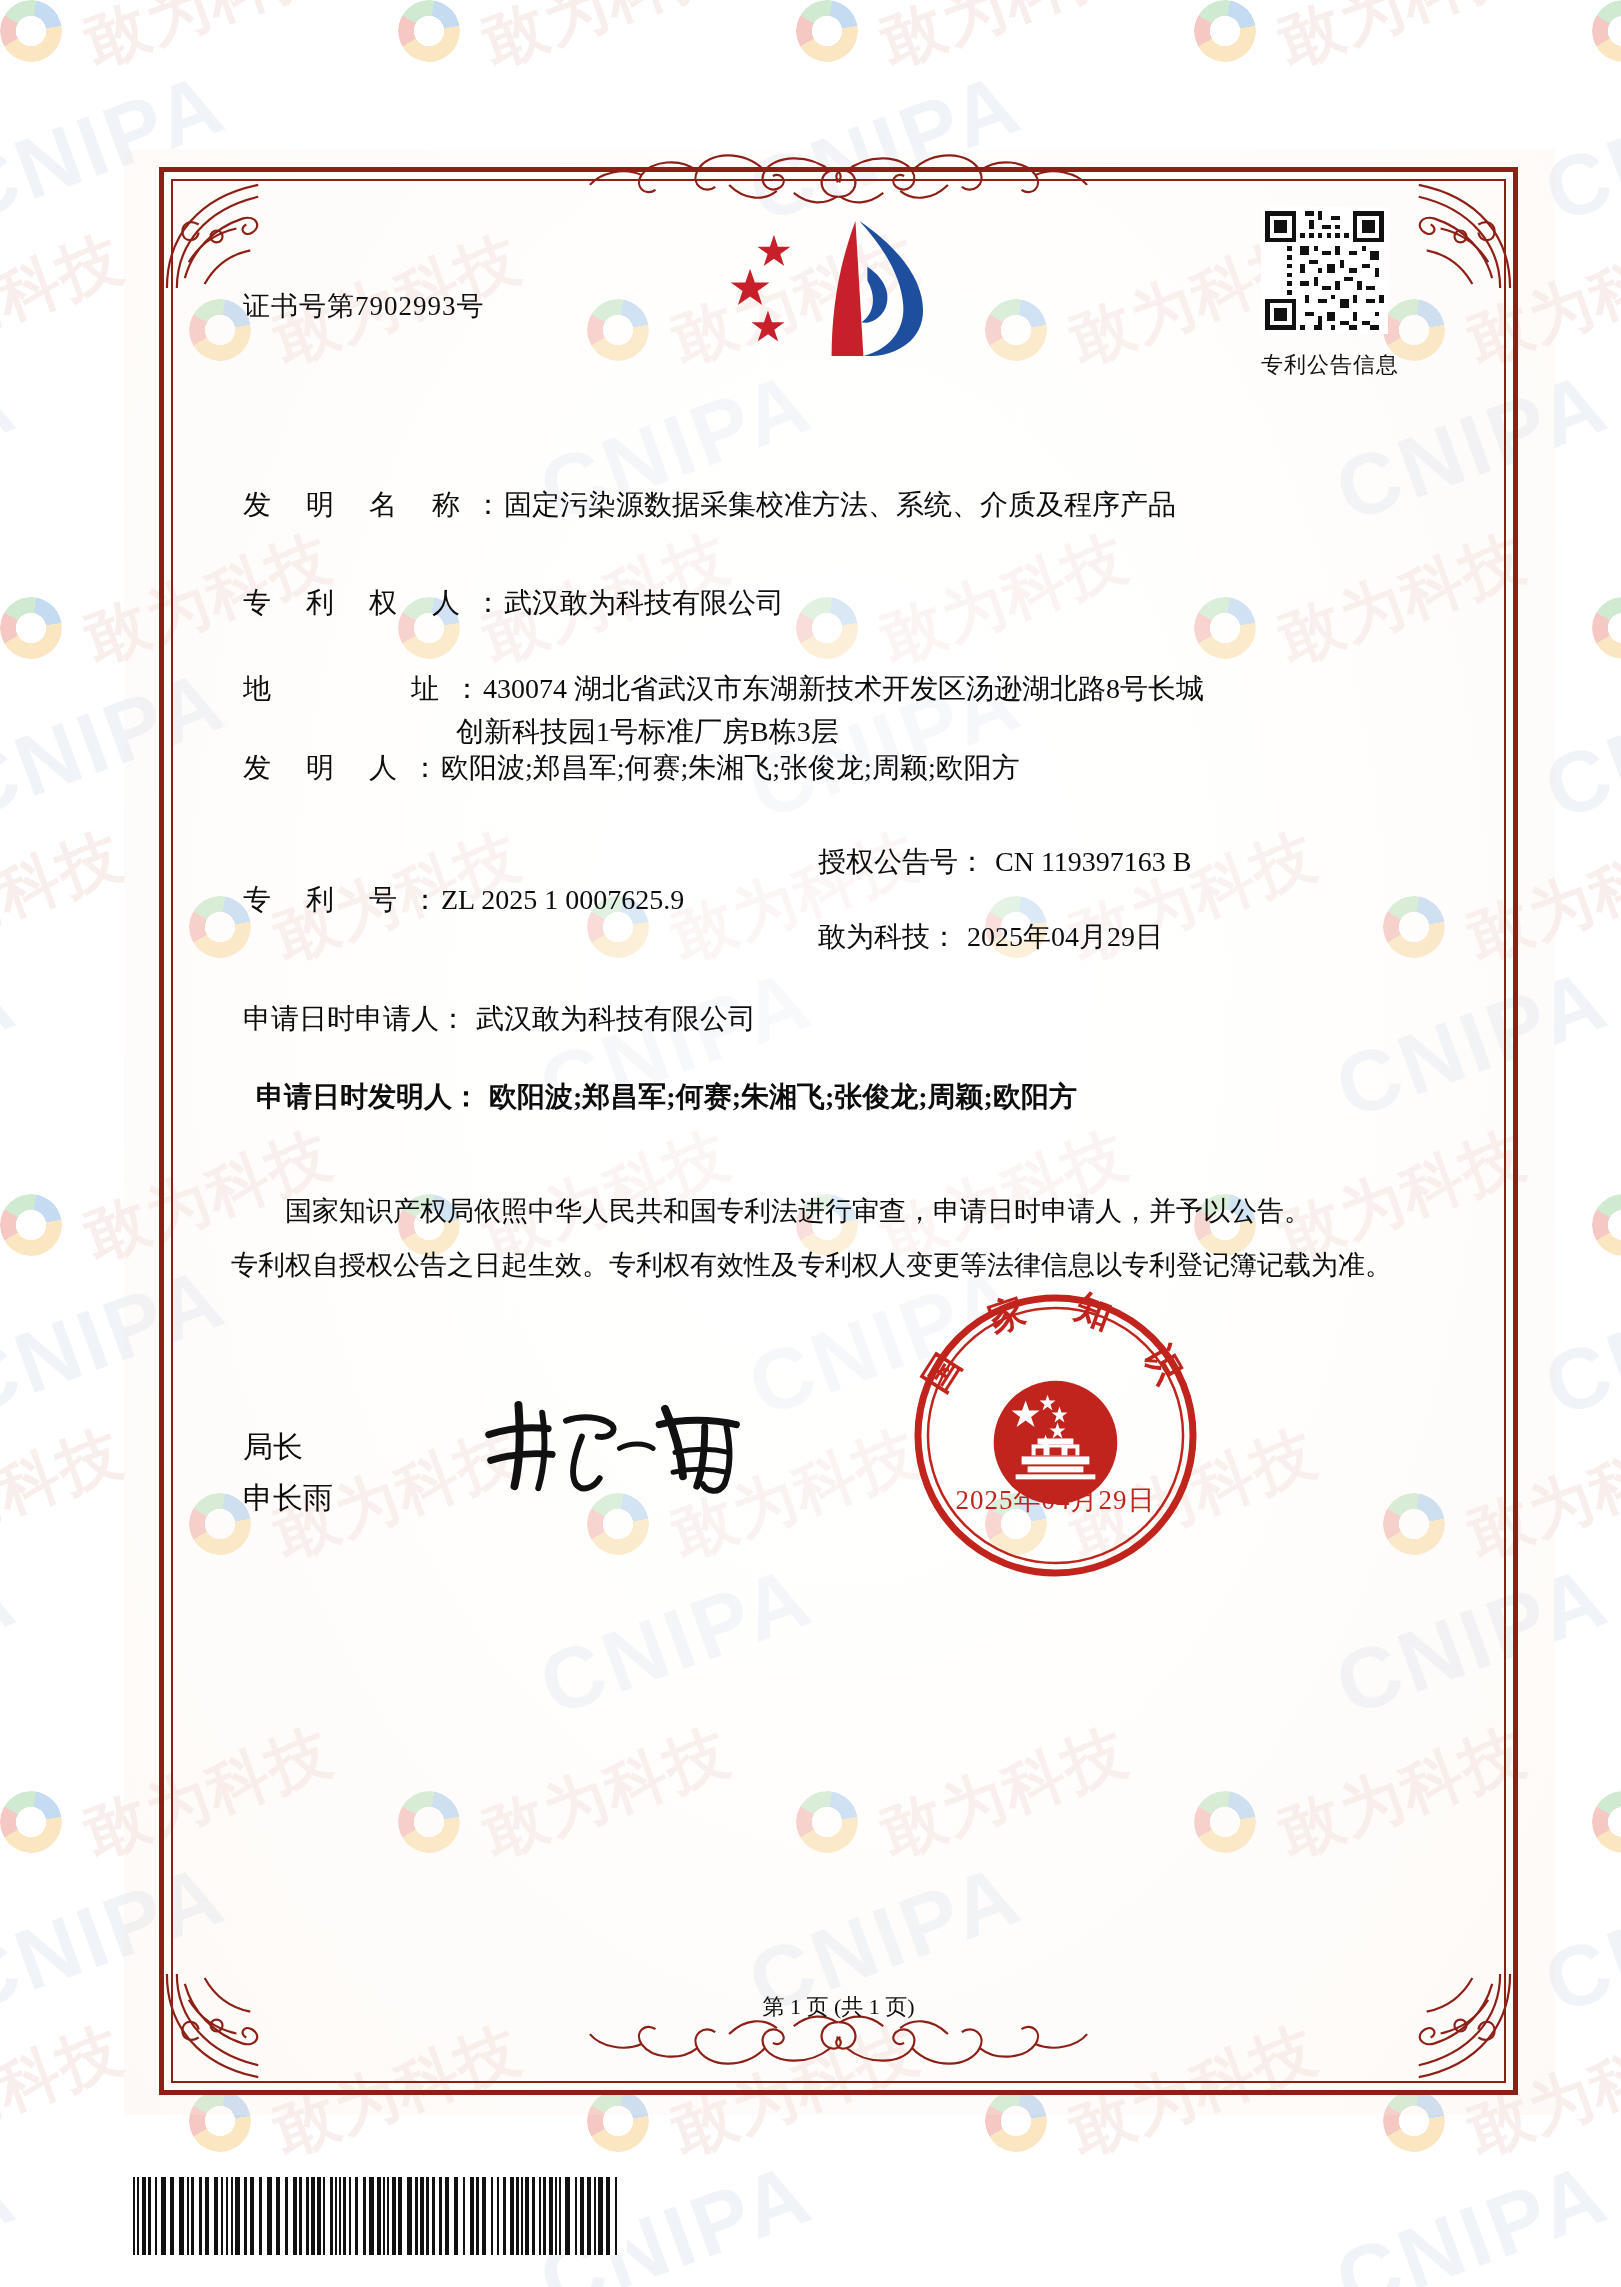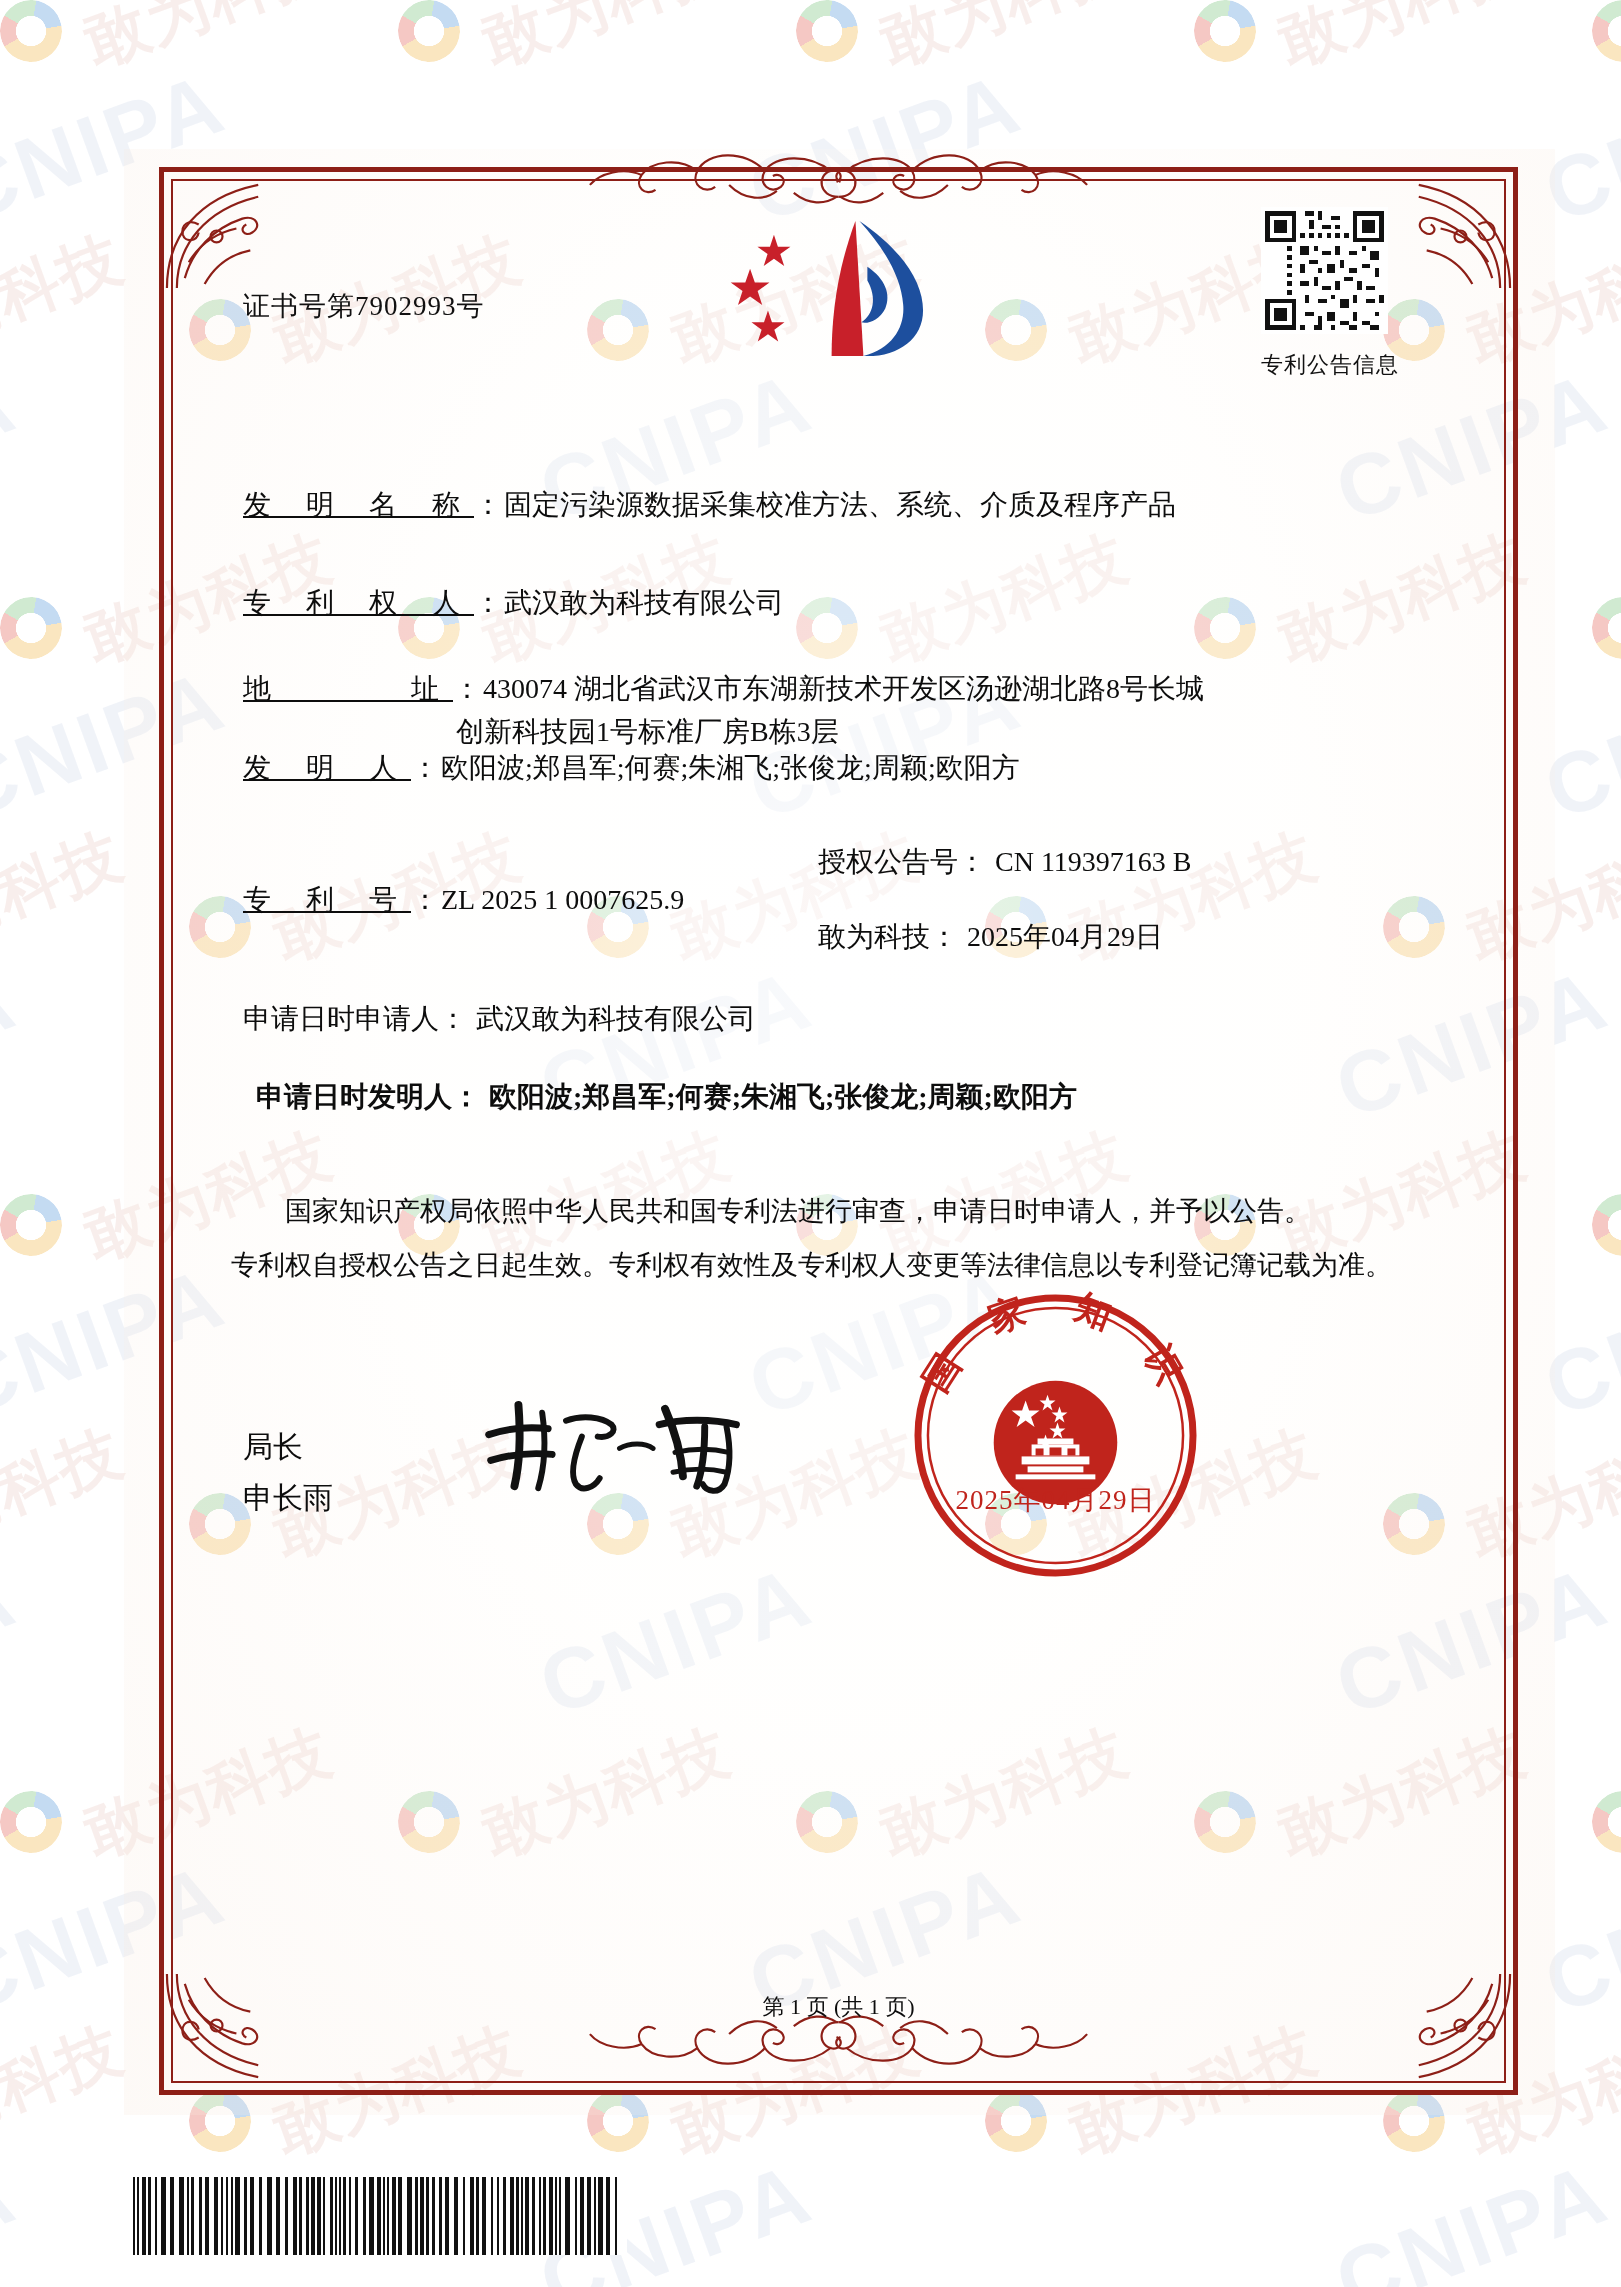--- a/index.html
+++ b/index.html
@@ -155,21 +155,20 @@
   
   .field {
     position: absolute;
     font-size: 28px;
     color: #0d0d0d;
     line-height: 1.55;
   }
   .label-spaced {
     display: inline-block;
     letter-spacing: 14px;
-    text-decoration: underline;
   }
   .label-plain {
     display: inline-block;
   }
   .val {
     display: inline;
   }
   .field-colon { margin: 0 2px 0 0; }
 
   #row-name   { left: 72px; top: 304px; }

